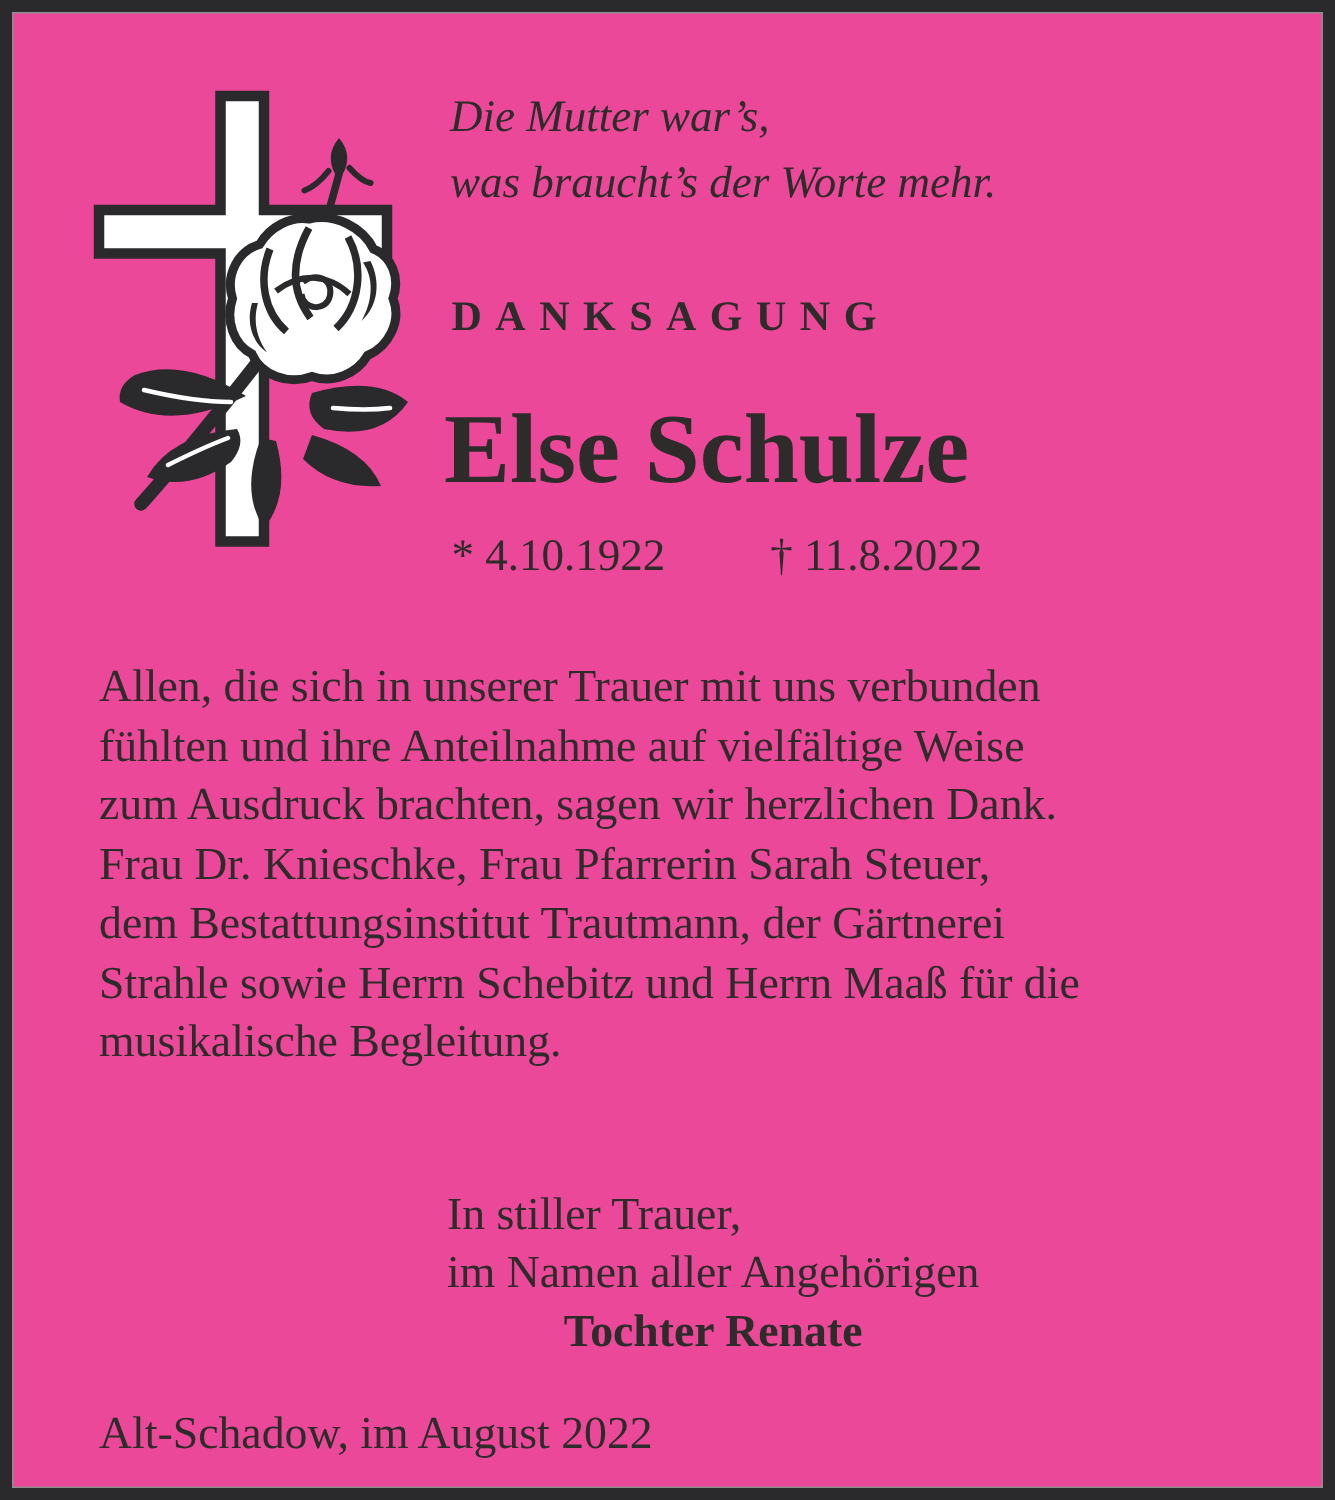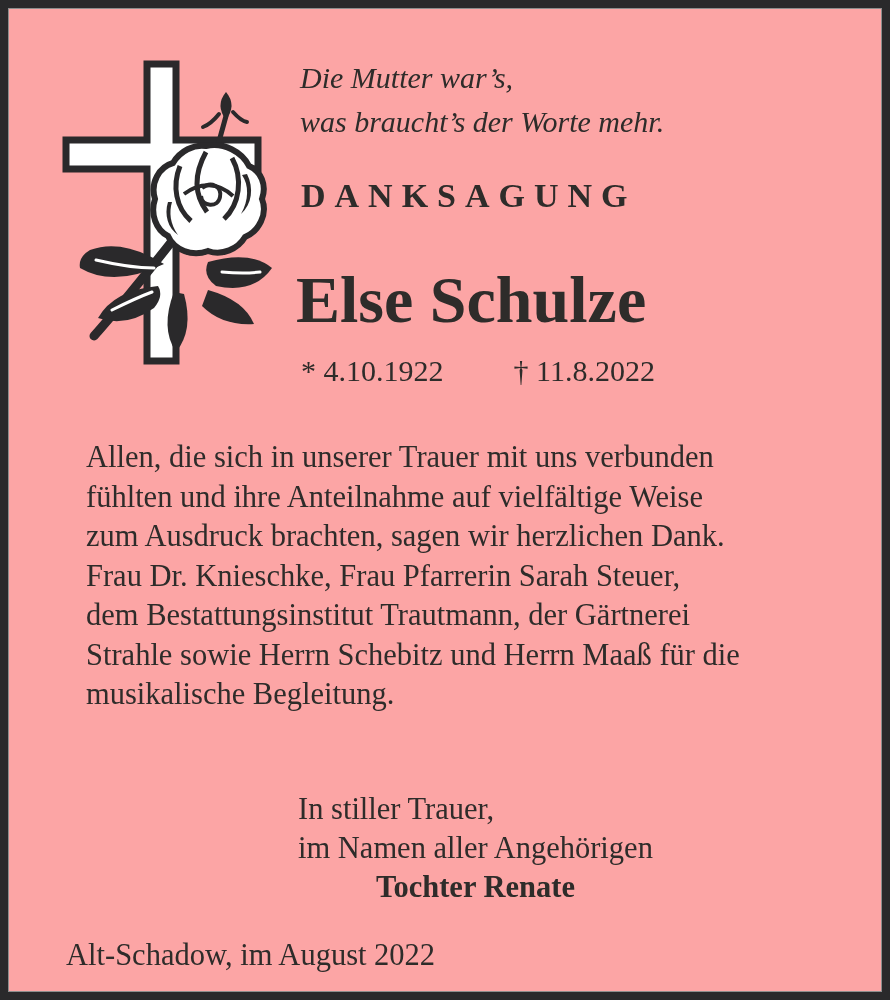--- a/index.html
+++ b/index.html
@@ -5,21 +5,21 @@
   html, body {
     margin: 0;
     padding: 0;
     background: #ffffff;
   }
   .page {
     position: relative;
     width: 890px;
     height: 1000px;
     box-sizing: border-box;
-    background: #fca5a5;
+    background: #ec4899;
     border: 8px solid #2a292b;
     outline: 1px solid #8d8d8d;
     outline-offset: -9px;
     font-family: "Liberation Serif", "DejaVu Serif", serif;
     color: #2e2c2a;
     overflow: hidden;
   }
   .illustration {
     position: absolute;
     left: 48px;
@@ -32,22 +32,22 @@
     left: 292px;
     top: 48px;
     font-style: italic;
     font-size: 30px;
     line-height: 44px;
     white-space: nowrap;
   }
   .heading {
     position: absolute;
     left: 293px;
-    top: 169px;
-    font-size: 34px;
+    top: 188px;
+    font-size: 28px;
     font-weight: bold;
     letter-spacing: 9px;
     white-space: nowrap;
   }
   .deceased-name {
     position: absolute;
     left: 288px;
     top: 256px;
     font-size: 66px;
     font-weight: bold;
@@ -62,21 +62,21 @@
     white-space: nowrap;
   }
   .dates .death { margin-left: 70px; }
   .body-text {
     position: absolute;
     left: 58px;
     top: 430px;
     font-size: 30.5px;
     line-height: 39.5px;
   }
-  .body-text .line { white-space: nowrap; margin-left: 20px; }
+  .body-text .line { white-space: nowrap; }
   .closing {
     position: absolute;
     left: 290px;
     top: 782px;
     font-size: 30.5px;
     line-height: 39px;
   }
   .closing .line { white-space: nowrap; }
   .closing .signature { font-weight: bold; text-align: center; }
   .dateline {

